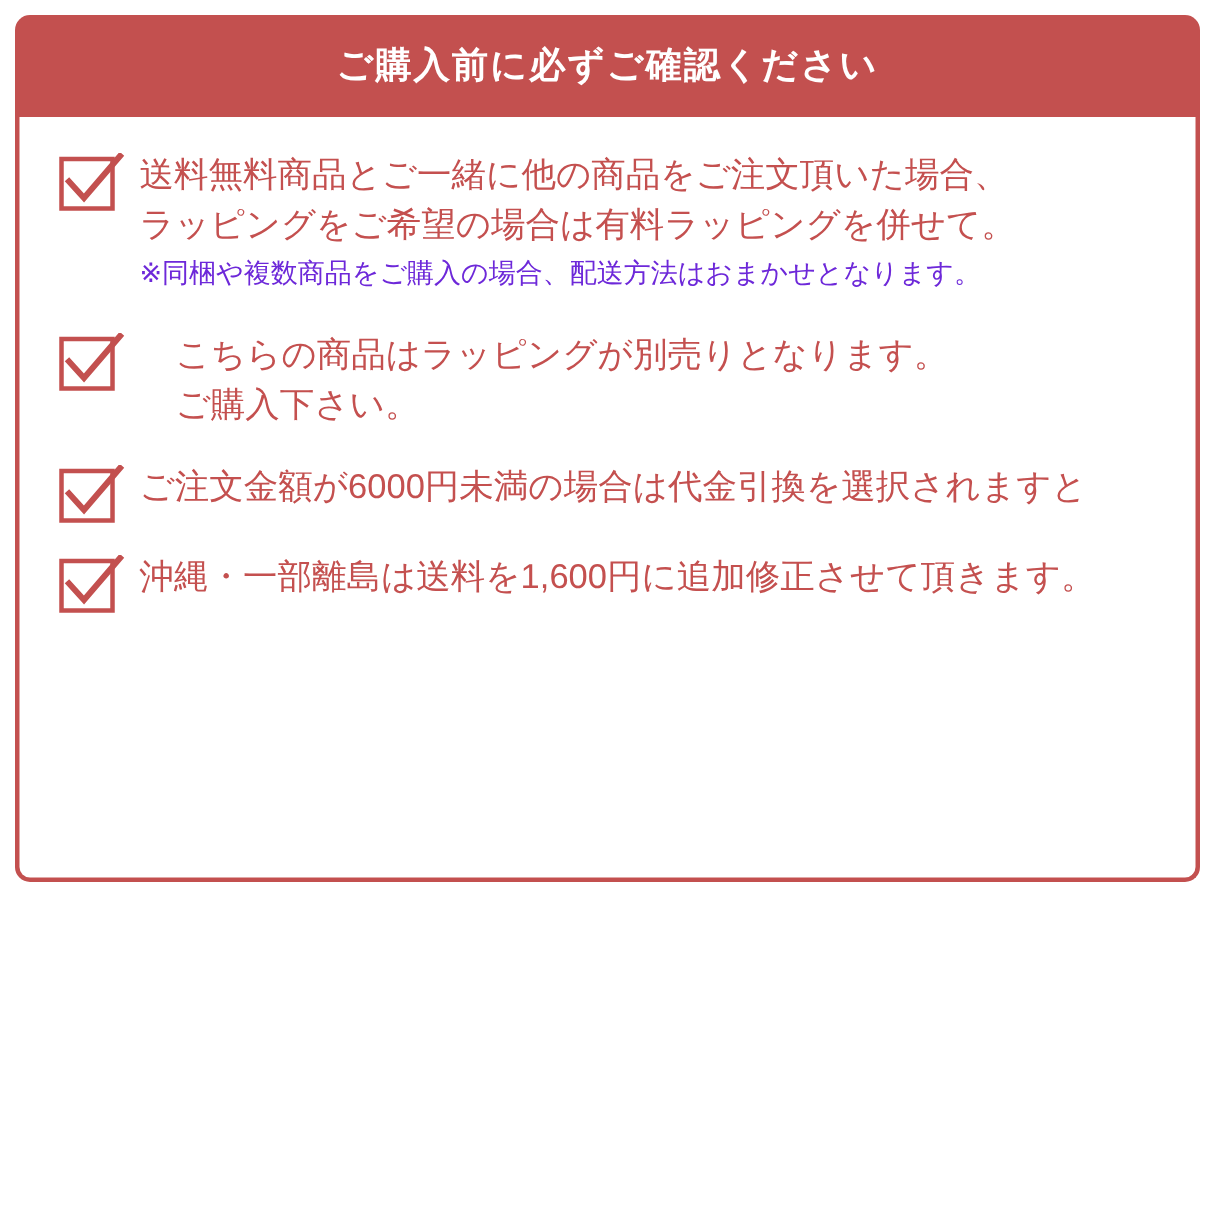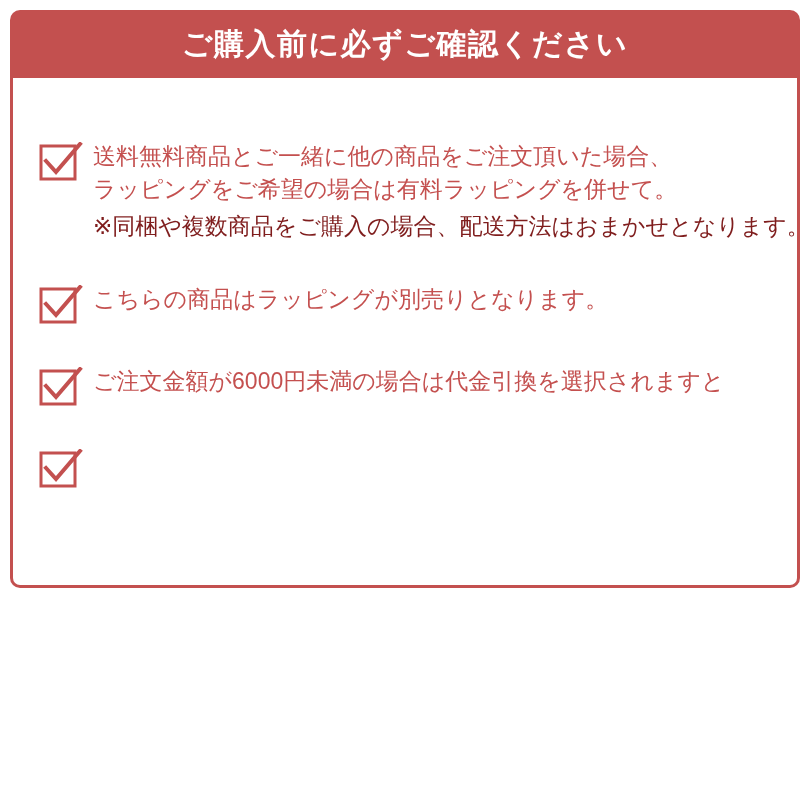--- a/index.html
+++ b/index.html
@@ -31,39 +31,38 @@
     width: 790px;
     height: 68px;
     background: #c3504f;
     border-radius: 10px 10px 0 0;
     display: flex;
     align-items: center;
     justify-content: center;
   }
   .notice-header-title {
     color: #ffffff;
-    font-size: 30px;
+    font-size: 24px;
     font-weight: bold;
     letter-spacing: 1.5px;
     line-height: 1;
   }
   .notice-body {
     box-sizing: border-box;
     width: 790px;
     height: 510px;
     border: 3px solid #c3504f;
     border-top: none;
     border-radius: 0 0 10px 10px;
     padding: 22px 26px 0 26px;
   }
   .item {
     display: flex;
     align-items: flex-start;
     margin-bottom: 18px;
-    margin-top: 40px;
   }
   .check-icon {
     flex: 0 0 auto;
     width: 44px;
     height: 40px;
     margin-right: 10px;
     margin-top: 2px;
   }
   .check-icon svg {
     display: block;
@@ -72,28 +71,28 @@
     flex: 1 1 auto;
     padding-top: 0;
   }
   .line {
     font-size: 23px;
     line-height: 1.45;
     color: #c4504f;
     white-space: nowrap;
   }
   .note {
-    font-size: 23px;
+    font-size: 18px;
     line-height: 1.5;
-    color: #7f1d1d;
+    color: #6d28d9;
     margin-top: 2px;
     white-space: nowrap;
   }
   .item-gap-1 { margin-bottom: 24px; }
-  .item-gap-2 { margin-bottom: 22px; }
+  .item-gap-2 { margin-bottom: 22px; gap: 24px; }
   .item-gap-3 { margin-bottom: 18px; justify-content: center; }
 </style>
 </head>
 <body>
 
 <div class="page">
   <div class="notice-card">
 
     <div class="notice-header">
       <div class="notice-header-title">ご購入前に必ずご確認ください</div>
@@ -117,20 +116,21 @@
 
       <div class="item item-gap-2">
         <span class="check-icon">
           <svg width="44" height="40" viewBox="0 0 44 40" xmlns="http://www.w3.org/2000/svg">
             <rect x="2" y="4" width="34" height="33" fill="none" stroke="#c3504f" stroke-width="3"></rect>
             <path d="M7 19 L17 30 L41 2" fill="none" stroke="#c3504f" stroke-width="4" stroke-linecap="square"></path>
           </svg>
         </span>
         <div class="item-text">
           <div class="line">こちらの商品はラッピングが別売りとなります。</div>
+          <div class="line">ご購入下さい。</div>
         </div>
       </div>
 
       <div class="item item-gap-3">
         <span class="check-icon">
           <svg width="44" height="40" viewBox="0 0 44 40" xmlns="http://www.w3.org/2000/svg">
             <rect x="2" y="4" width="34" height="33" fill="none" stroke="#c3504f" stroke-width="3"></rect>
             <path d="M7 19 L17 30 L41 2" fill="none" stroke="#c3504f" stroke-width="4" stroke-linecap="square"></path>
           </svg>
         </span>
@@ -140,18 +140,19 @@
       </div>
 
       <div class="item">
         <span class="check-icon">
           <svg width="44" height="40" viewBox="0 0 44 40" xmlns="http://www.w3.org/2000/svg">
             <rect x="2" y="4" width="34" height="33" fill="none" stroke="#c3504f" stroke-width="3"></rect>
             <path d="M7 19 L17 30 L41 2" fill="none" stroke="#c3504f" stroke-width="4" stroke-linecap="square"></path>
           </svg>
         </span>
         <div class="item-text">
+          <div class="line">沖縄・一部離島は送料を1,600円に追加修正させて頂きます。</div>
         </div>
       </div>
 
     </div>
   </div>
 </div>
 
 </body></html>

